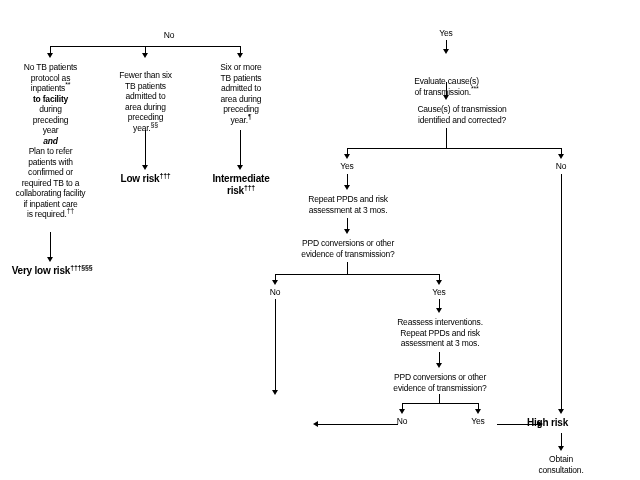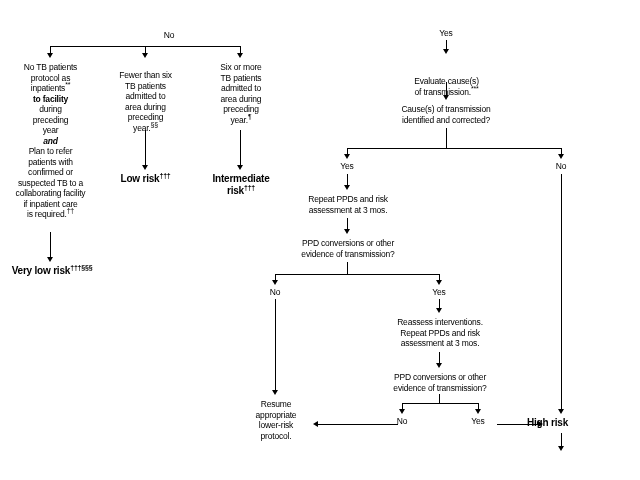--- a/index.html
+++ b/index.html
@@ -108,21 +108,21 @@
     <span>protocol as</span><br>
     <span>inpatients</span><sup>**</sup><br>
     <b class="inl">to facility</b><br>
     <span>during</span><br>
     <span>preceding</span><br>
     <span>year</span><br>
     <i class="inl">and</i><br>
     <span>Plan to refer</span><br>
     <span>patients with</span><br>
     <span>confirmed or</span><br>
-    <span>suspected TB to a</span><br>
+    <span>required TB to a</span><br>
     <span>collaborating facility</span><br>
     <span>if inpatient care</span><br>
     <span>is required.</span><sup>††</sup>
   </div>
 
   <div class="vline" style="left:50px; top:232px; height:26px;"></div>
   <div class="arr-d" style="left:47px; top:257px;"></div>
 
   <div class="node bold" style="left:2px; top:265px; width:100px;">
     <span>Very low risk</span><sup>†††§§§</sup>
@@ -166,21 +166,21 @@
   <div class="arr-d" style="left:443px; top:49px;"></div>
 
   <div class="node" style="left:380px; top:58px; width:133px;margin-top:18px;">
     <span>Evaluate cause(s)</span><br>
     <span>of transmission.</span><sup>***</sup>
   </div>
 
   <div class="vline" style="left:446px; top:82px; height:14px;"></div>
   <div class="arr-d" style="left:443px; top:95px;"></div>
 
-  <div class="node" style="left:370px; top:104px; width:152px;text-align:center;">
+  <div class="node" style="left:386px; top:104px; width:152px;text-align:center;">
     <span>Cause(s) of transmission</span><br>
     <span>identified and corrected?</span>
   </div>
 
   <div class="vline" style="left:446px; top:128px; height:20px;"></div>
   <div class="hline" style="left:347px; top:148px; width:215px;"></div>
   <div class="vline" style="left:347px; top:148px; height:7px;"></div>
   <div class="vline" style="left:561px; top:148px; height:7px;"></div>
   <div class="arr-d" style="left:344px; top:154px;"></div>
   <div class="arr-d" style="left:558px; top:154px;"></div>
@@ -237,37 +237,35 @@
   <div class="vline" style="left:478px; top:403px; height:7px;"></div>
   <div class="arr-d" style="left:399px; top:409px;"></div>
   <div class="arr-d" style="left:475px; top:409px;"></div>
 
   <div class="lbl" style="left:388px; top:416px; width:28px;">No</div>
   <div class="lbl" style="left:464px; top:416px; width:28px;">Yes</div>
 
   <div class="vline" style="left:275px; top:299px; height:92px;"></div>
   <div class="arr-d" style="left:272px; top:390px;"></div>
 
-  <div class="node" style="left:240px; top:399px; width:72px;">
-    <span>Resume</span><br>
-    <span>appropriate</span><br>
-    <span>lower-risk</span><br>
-    <span>protocol.</span>
-  </div>
 
   <div class="hline" style="left:318px; top:424px; width:80px;"></div>
   <div class="arr-l" style="left:313px; top:421px;"></div>
 
   <div class="hline" style="left:497px; top:424px; width:42px;"></div>
   <div class="arr-r" style="left:538px; top:421px;"></div>
 
   <div class="vline" style="left:561px; top:174px; height:236px;"></div>
   <div class="arr-d" style="left:558px; top:409px;"></div>
 
   <div class="node bold" style="left:527px; top:417px; width:70px; text-align:left;">
     <span>High risk</span>
   </div>
 
   <div class="vline" style="left:561px; top:433px; height:14px;"></div>
   <div class="arr-d" style="left:558px; top:446px;"></div>
 
+  <div class="node" style="left:515px; top:454px; width:92px;">
+    <span>Obtain</span><br>
+    <span>consultation.</span>
+  </div>
 
 </div>
 
 </body></html>

